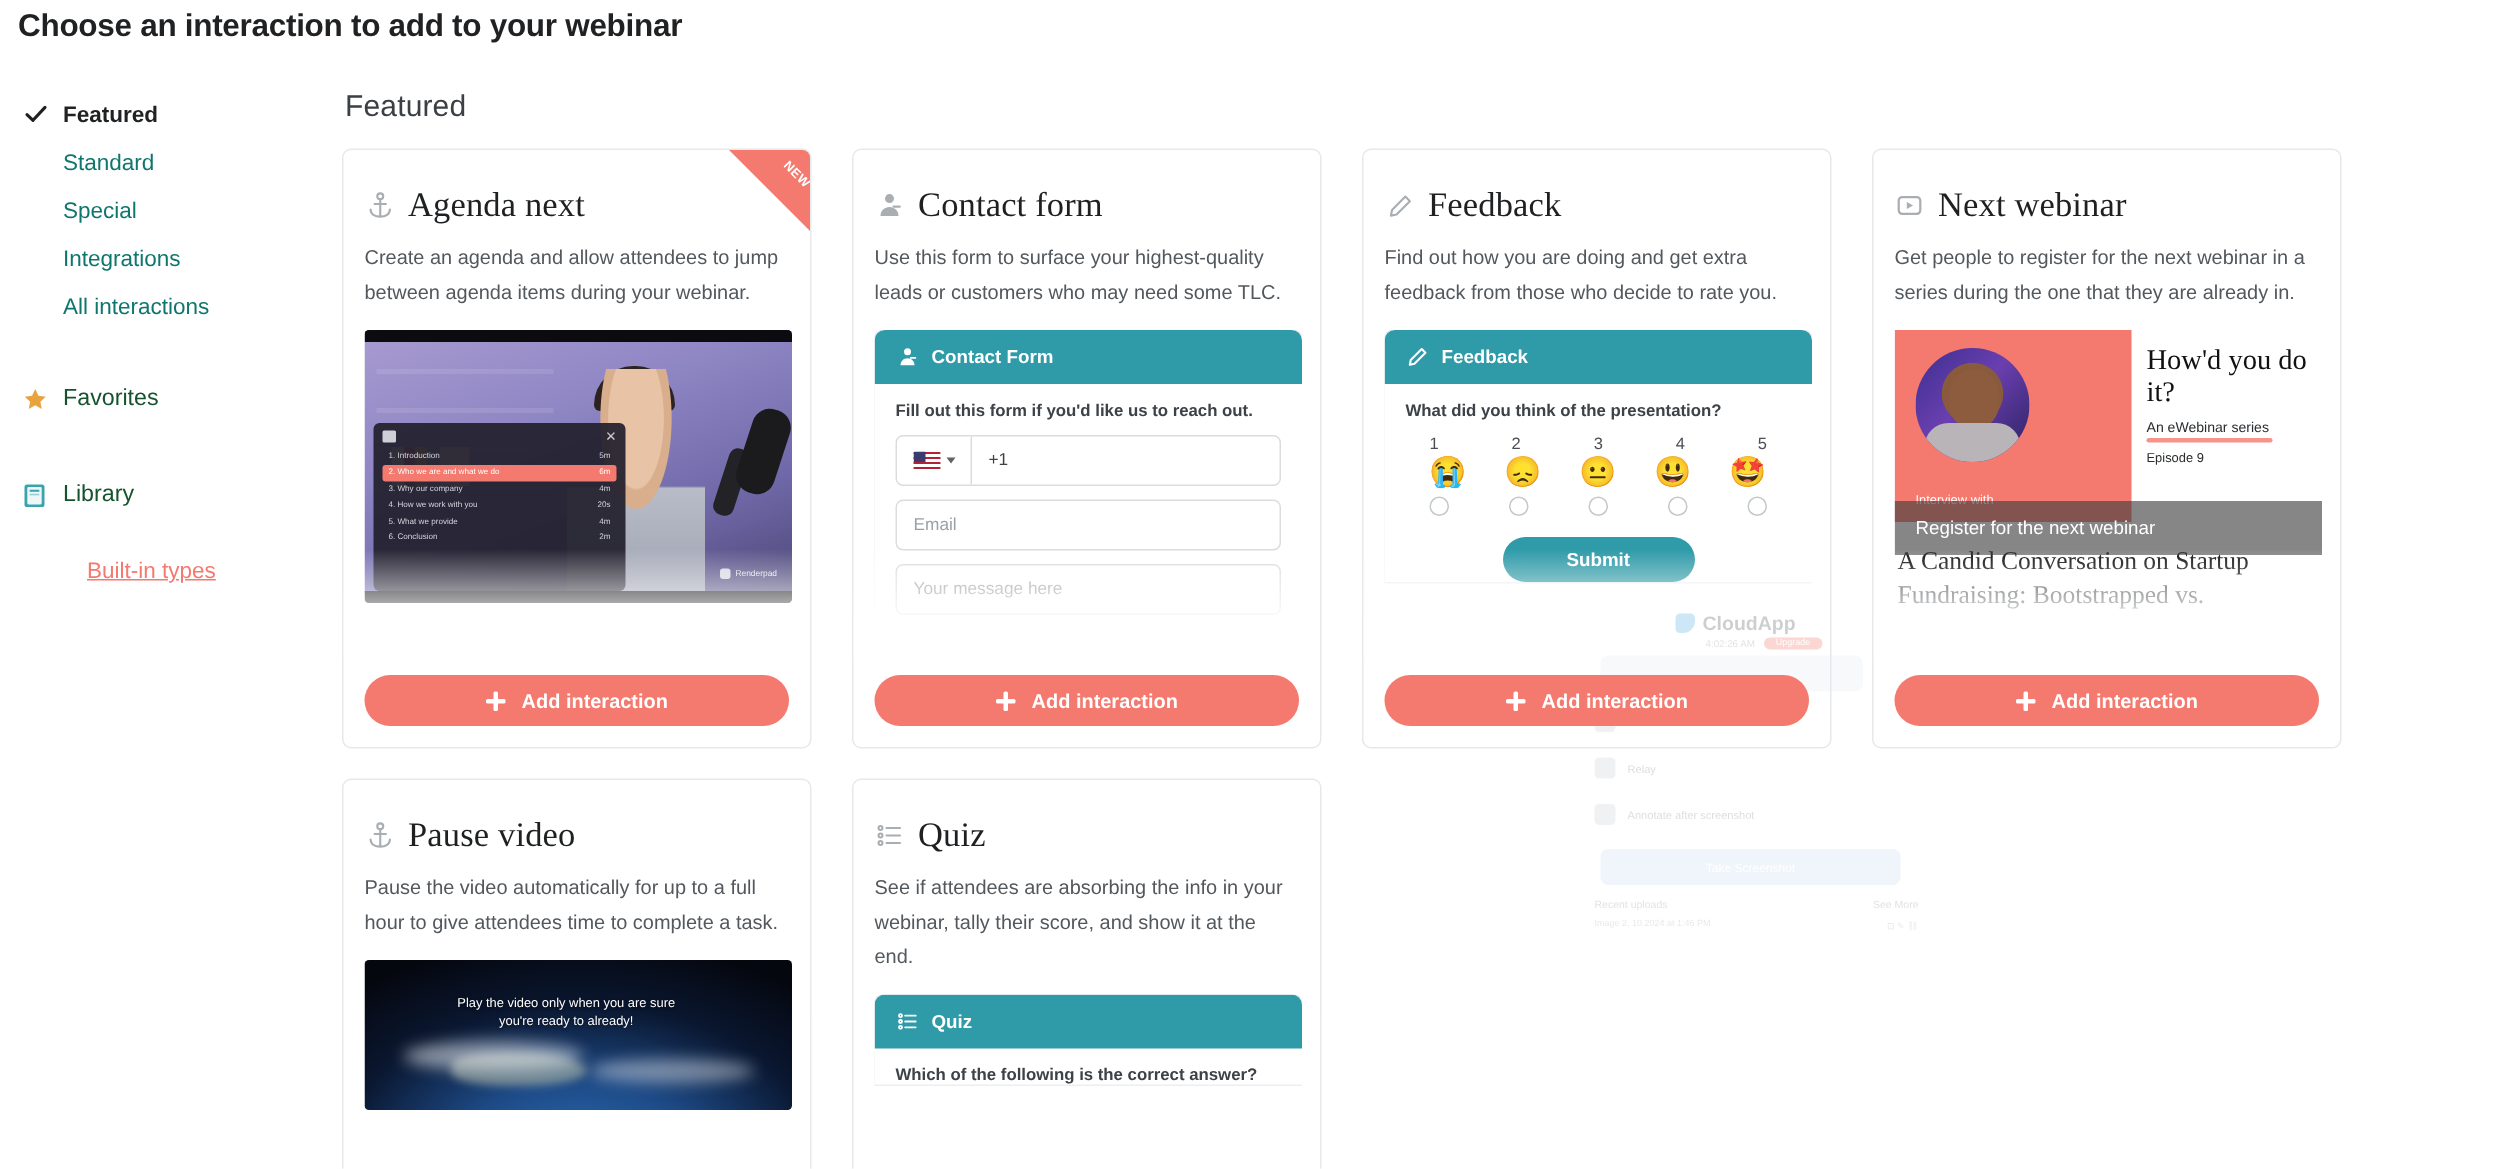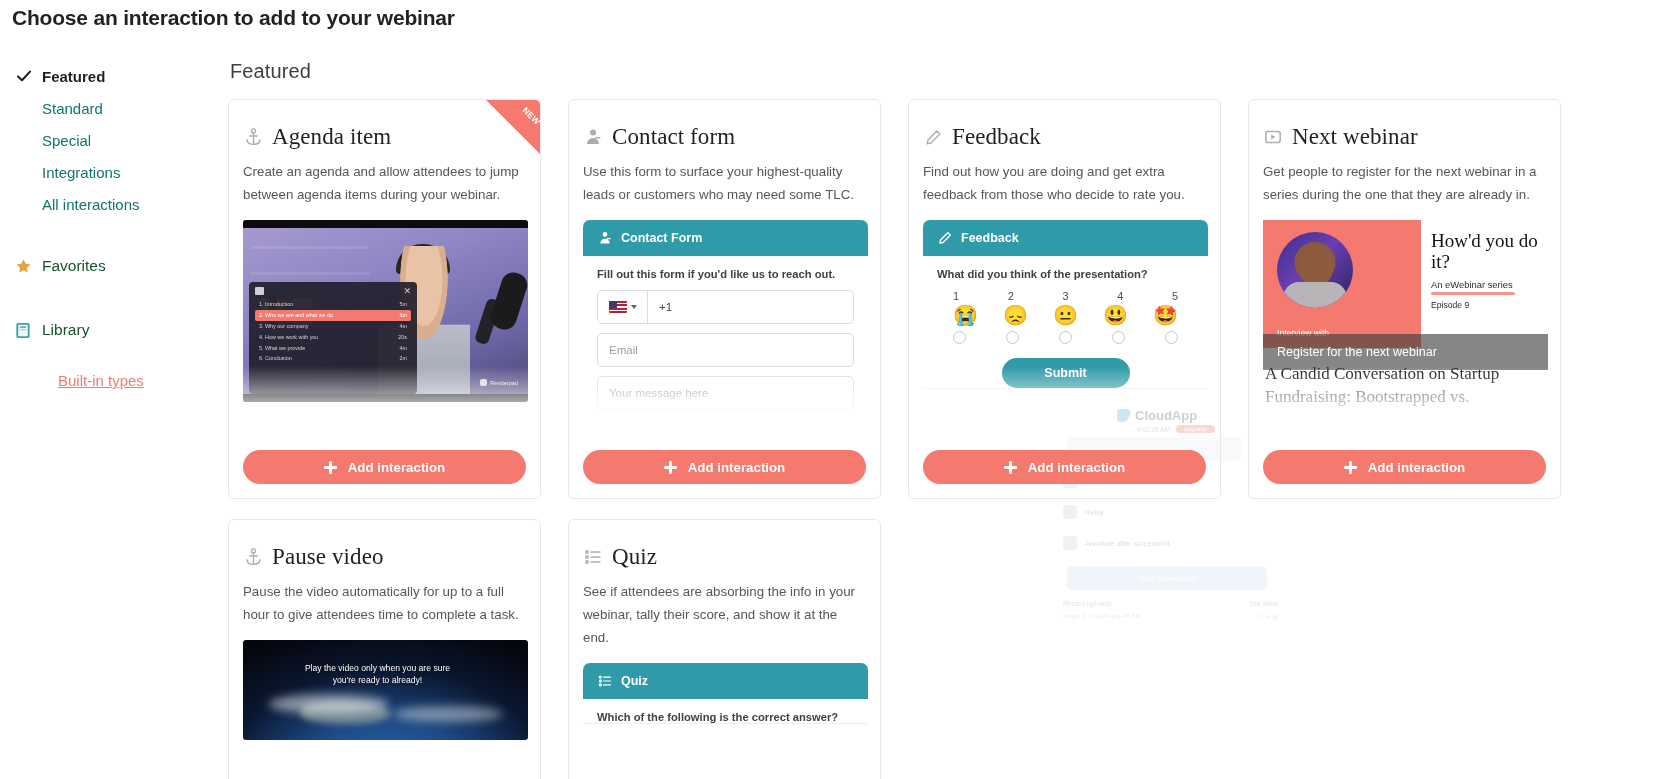--- a/index.html
+++ b/index.html
@@ -348,21 +348,21 @@
         </div>
         <div class="card-head">
           <span class="card-icon">
             <svg width="17" height="19" viewBox="0 0 18 20" fill="none" stroke="#a9aeb3" stroke-width="1.5" stroke-linecap="round">
               <circle cx="9" cy="3" r="2.1"></circle>
                 <path d="M9 5.1V17"></path>
                 <path d="M5 8.4h8"></path>
               <path d="M2.2 12.3c0 3.3 3 5 6.8 5s6.8-1.7 6.8-5"></path>
             </svg>
           </span>
-          <span class="card-title">Agenda item</span>
+          <span class="card-title">Agenda next</span>
         </div>
         <div class="card-desc">Create an agenda and allow attendees to jump between agenda items during your webinar.</div>
 
         <div class="preview">
           <div class="vid">
             <div class="vid-shelf"></div>
             <div class="vid-books"></div>
             <div class="vid-hair"></div>
             <div class="vid-person"></div>
             <div class="vid-mic"></div>

